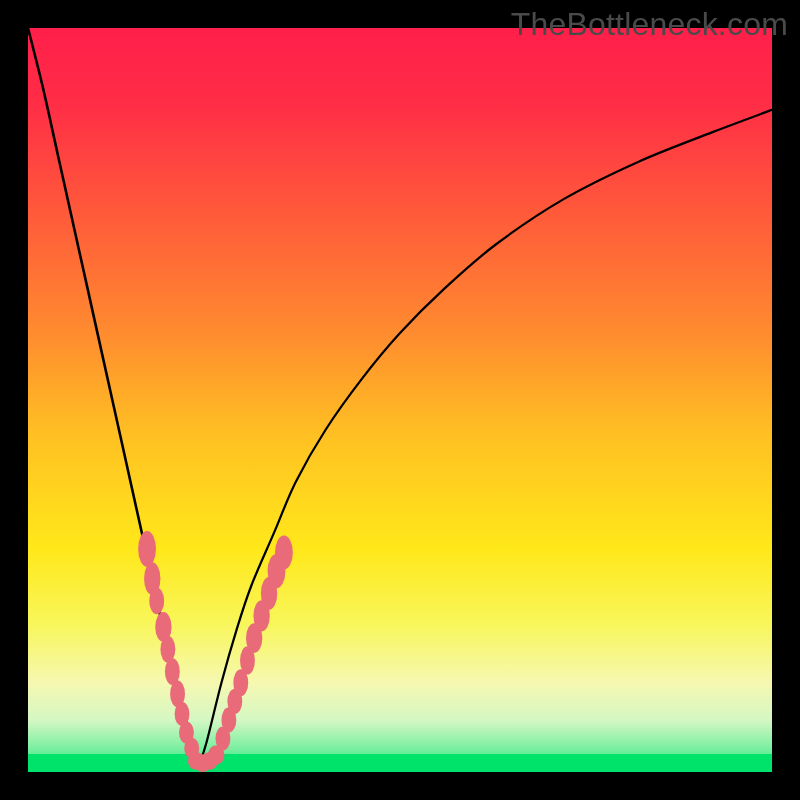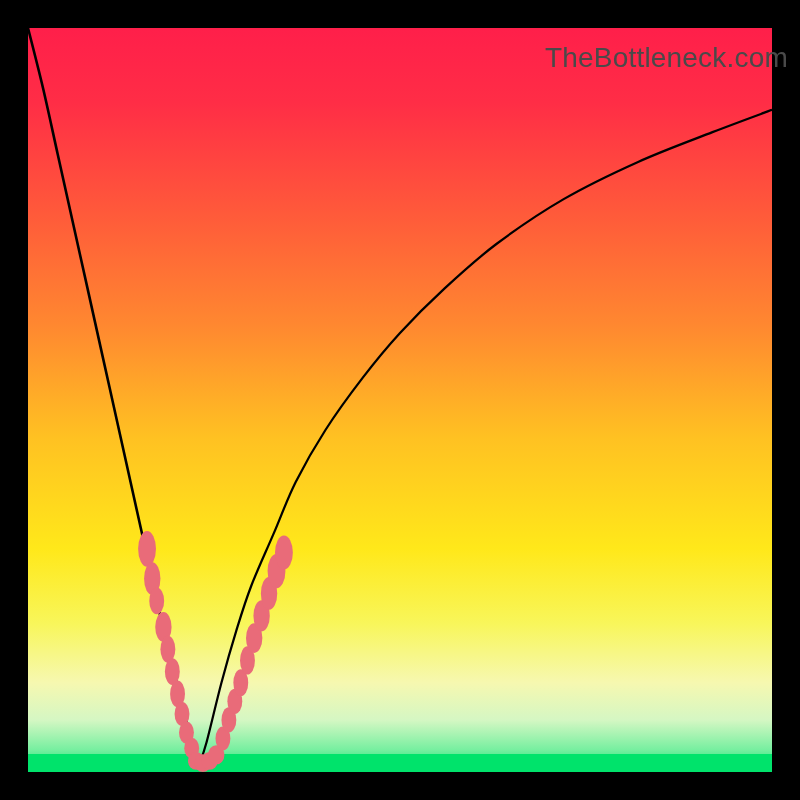--- a/index.html
+++ b/index.html
@@ -35,25 +35,24 @@
     right: 0;
     height: 18px;
     bottom: 0;
     background: #00e36b;
   }
   .watermark {
     position: absolute;
     top: 6px;
     right: 12px;
     color: #4a4a4a;
-    font-size: 28px;
+    font-size: 32px;
     font-weight: 500;
     letter-spacing: 0.2px;
     user-select: none;
-    margin-top: 36px;
   }
   svg.curves {
     position: absolute;
     inset: 0;
   }
   .marker {
     fill: #e96b79;
     stroke: none;
   }
 </style>

